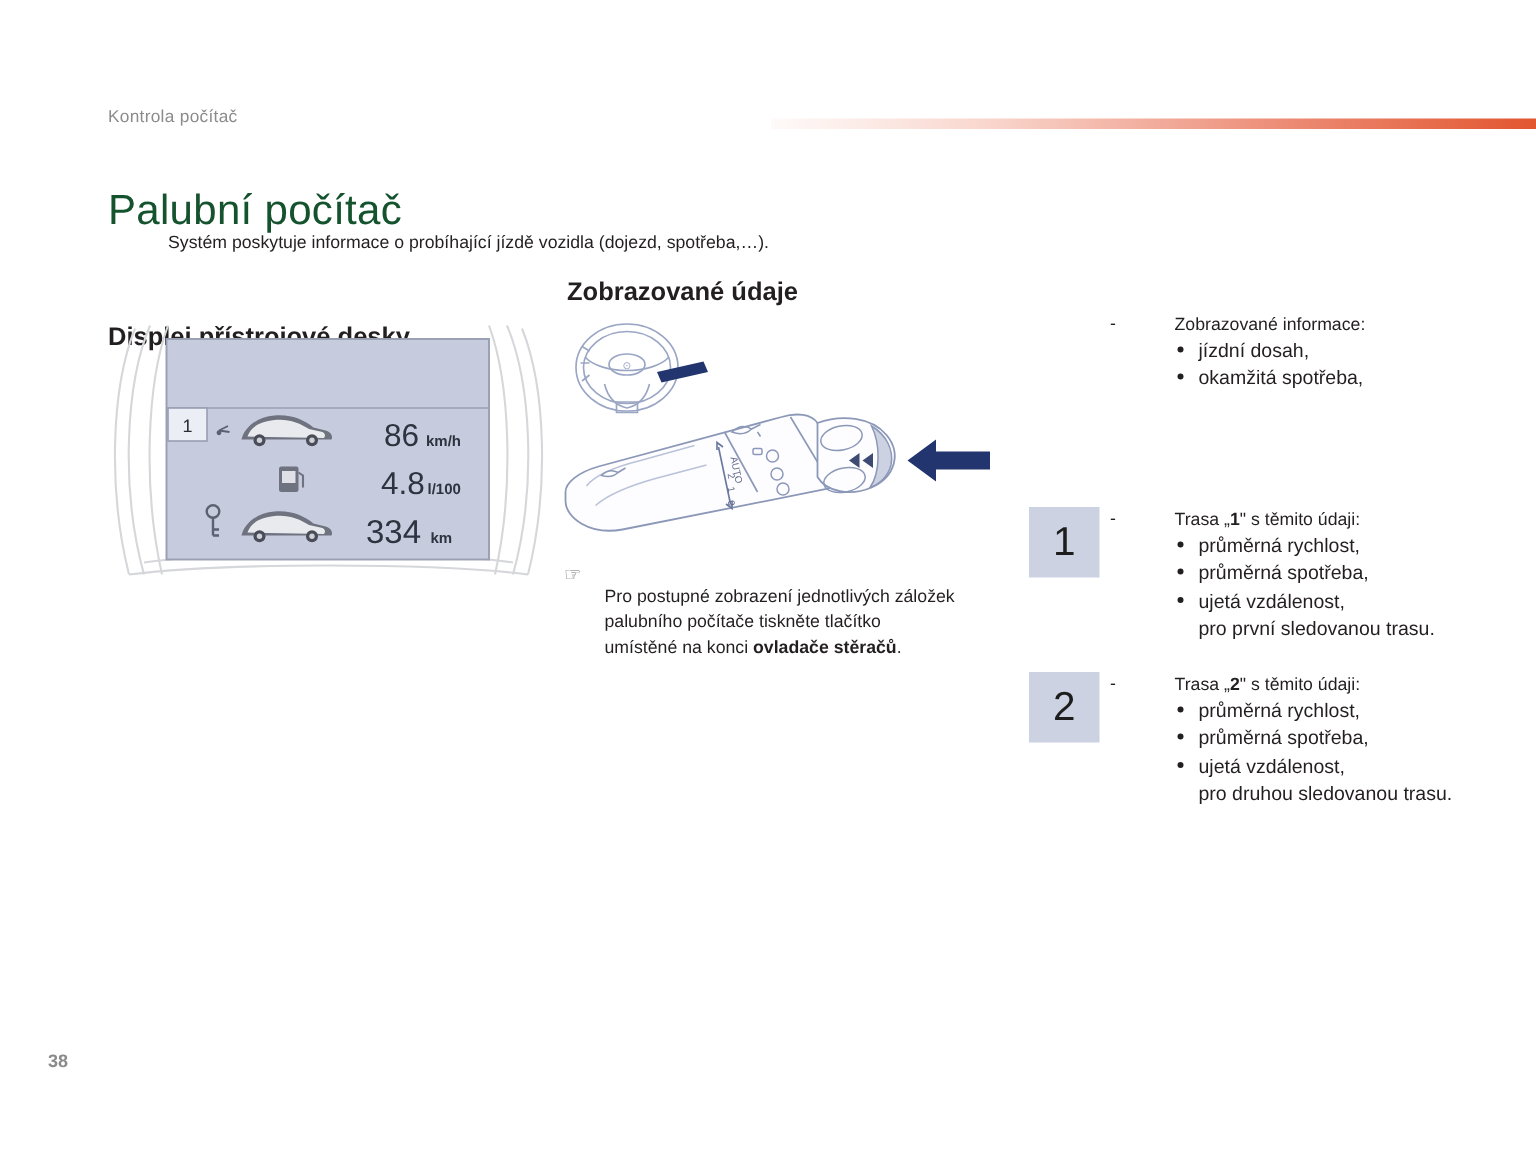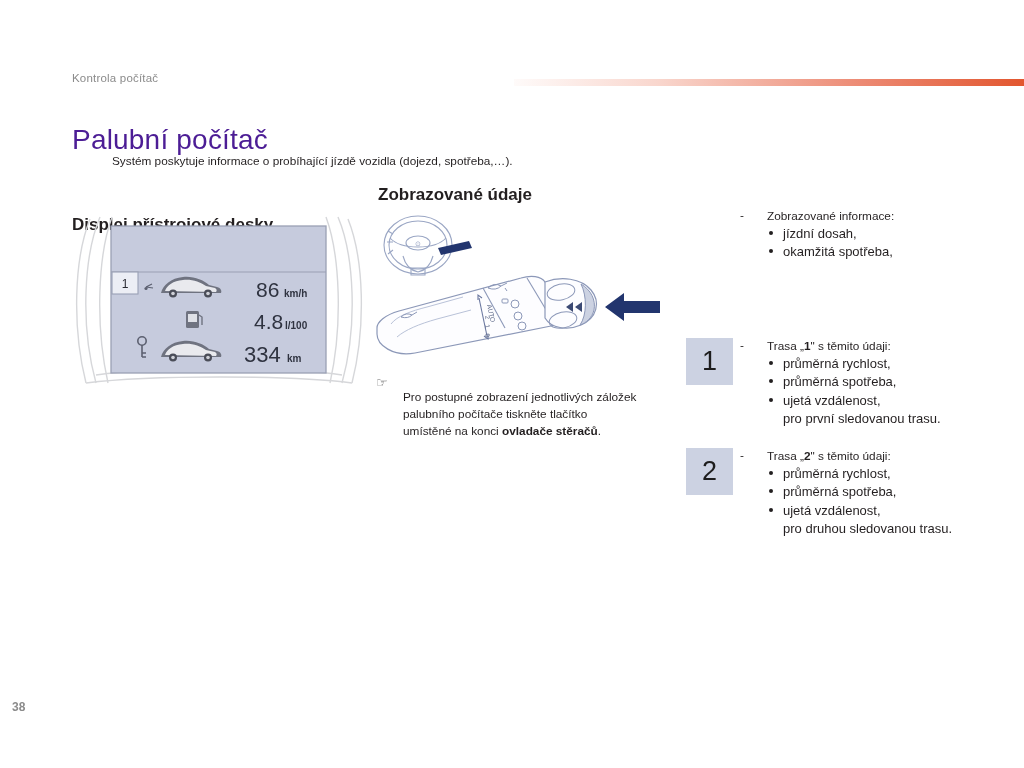--- a/index.html
+++ b/index.html
@@ -34,21 +34,21 @@
     background: linear-gradient(to right, rgba(233,110,78,0.03) 0%, rgba(233,110,78,0.28) 28%, rgba(229,93,62,0.72) 68%, #e2562f 100%);
   }
 
   
   .page-title {
     position: absolute;
     left: 72px;
     top: 105px;
     font-size: 28px;
     font-weight: 400;
-    color: #4c1d95;
+    color: #14532d;
     letter-spacing: 0.2px;
   }
   .intro {
     position: absolute;
     left: 72px;
     top: 154px;
     font-size: 11.8px;
     color: #231f20;
     white-space: nowrap;
     margin-left: 40px;
@@ -112,21 +112,21 @@
   
   .rblock { position: absolute; }
   .rblock .dash {
     position: absolute;
     left: 0;
     top: 0;
     font-size: 11.8px;
     color: #231f20;
   }
   .rblock .rbody {
-    margin-left: 27px;
+    margin-left: 43px;
   }
   .rblock .rlead {
     font-size: 11.8px;
     line-height: 1.42;
     color: #231f20;
     white-space: nowrap;
   }
   .rblock .rlead b { font-weight: bold; }
   .rblock ul {
     list-style: none;
@@ -168,21 +168,21 @@
     align-items: center;
     justify-content: center;
     font-family: "Liberation Sans", sans-serif;
   }
   #badge-1 { left: 686px; top: 338px; }
   #badge-2 { left: 686px; top: 448px; }
 
   
   .folio {
     position: absolute;
-    left: 12px;
+    left: 32px;
     top: 700px;
     font-size: 12px;
     font-weight: bold;
     color: #8b8b8b;
   }
 </style>
 </head>
 <body>
 
 <div class="running-head">Kontrola počítač</div>

